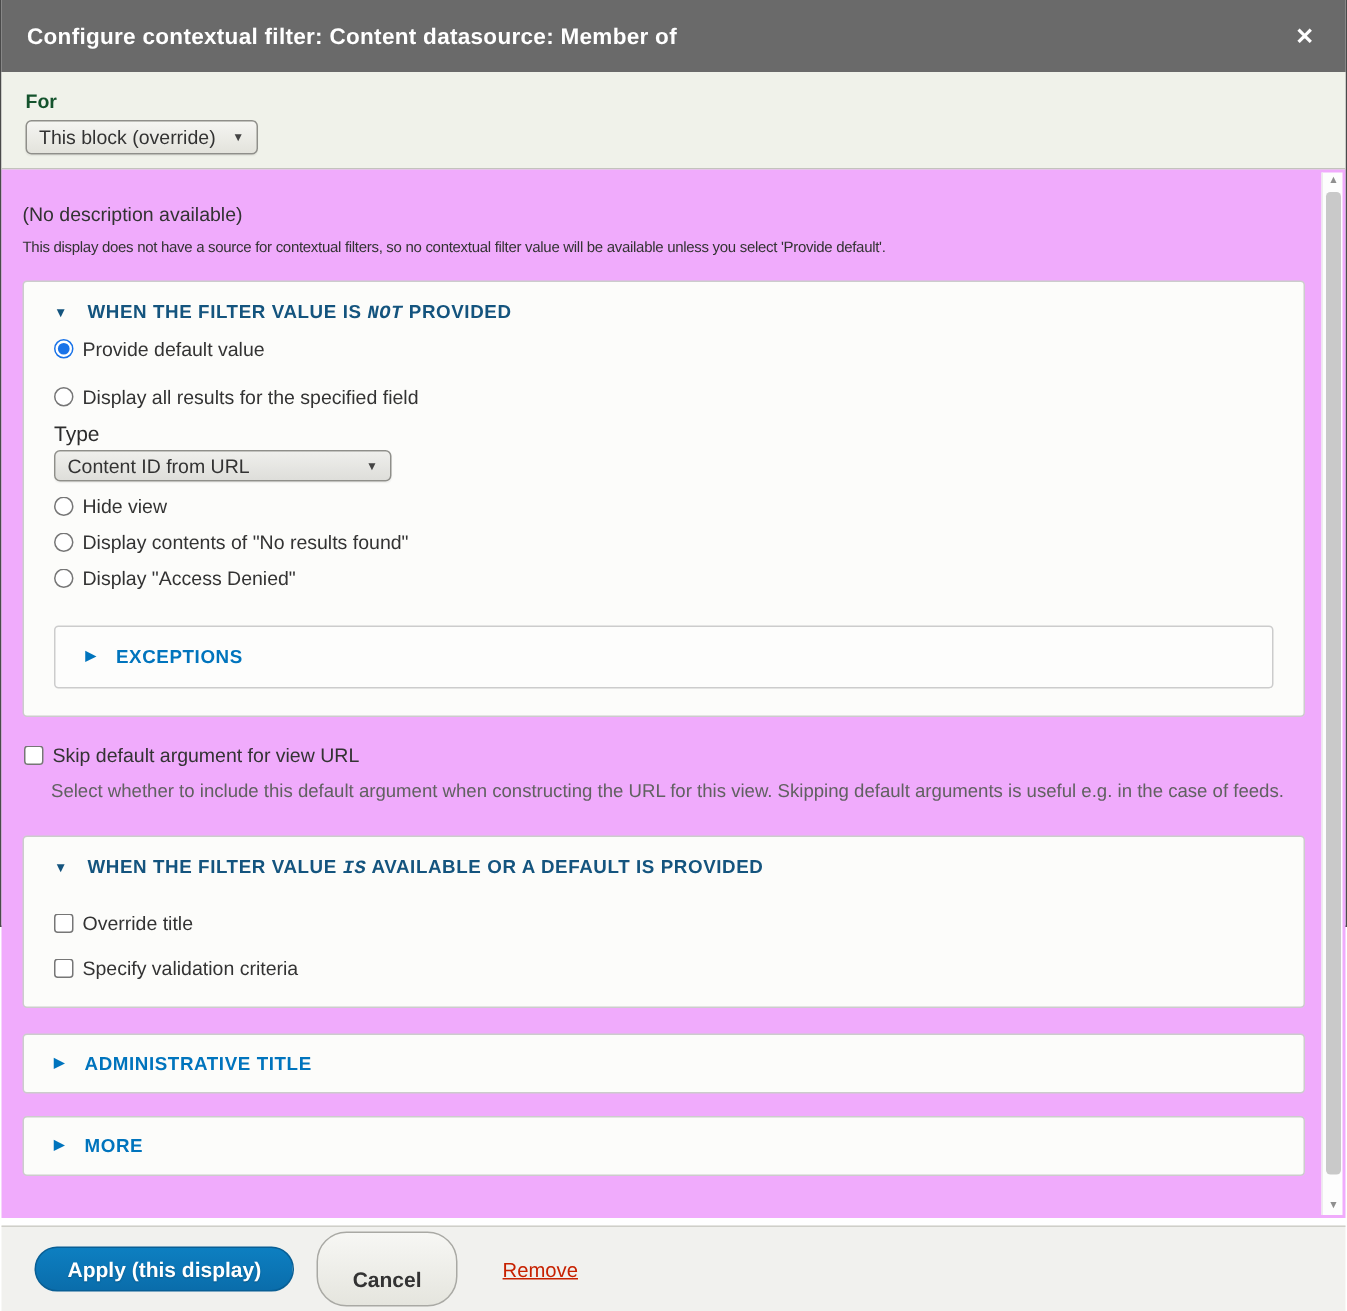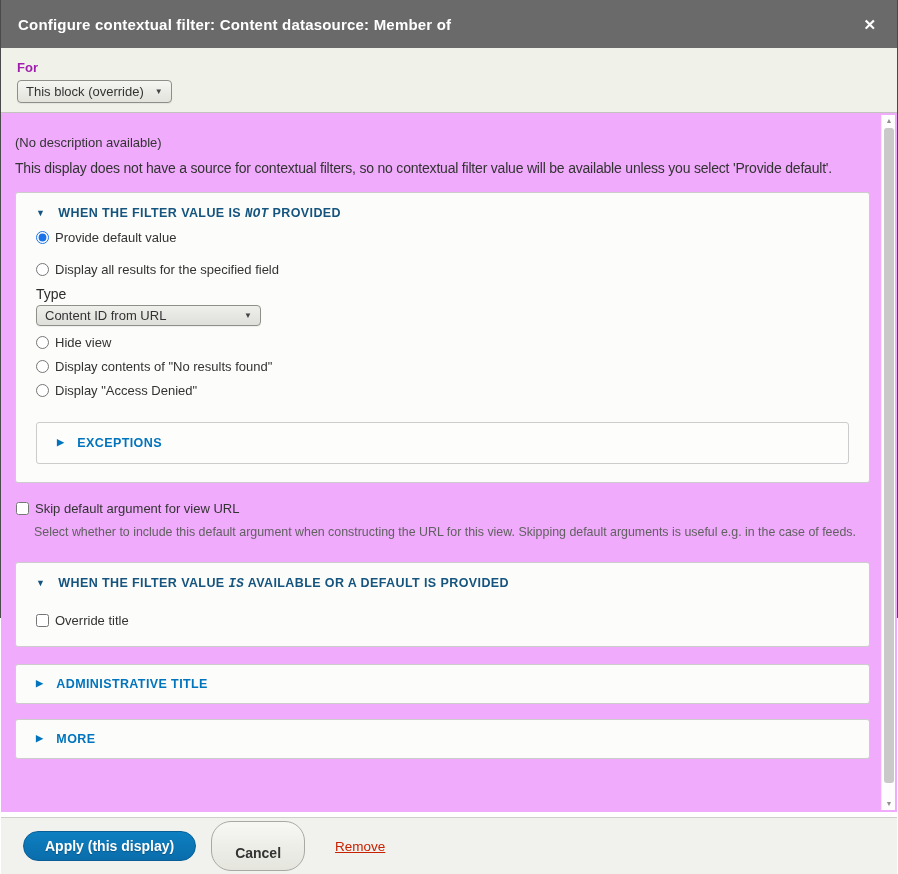--- a/index.html
+++ b/index.html
@@ -31,21 +31,21 @@
     line-height: 1; padding: 4px;
   }
 
   
   .for-section {
     flex: 0 0 65px;
     background: #f0f2ea;
     border-bottom: 1px solid #c3c3bd;
     padding: 12px 14px 0 16px;
   }
-  .for-label { font-size: 13px; font-weight: bold; color: #a21caf; display: block; }
+  .for-label { font-size: 13px; font-weight: bold; color: #14532d; display: block; }
 
   .select-box {
     display: inline-flex; align-items: center;
     margin-top: 5px;
     padding: 3px 8px 4px 8px;
     background: linear-gradient(#f5f5f2, #e3e3dc);
     border: 1px solid #8f8f8a;
     border-radius: 4px;
     font-size: 13px; color: #333;
     box-shadow: 0 1px 1px rgba(0,0,0,0.06);
@@ -58,21 +58,21 @@
   .scroll-area { position: relative; flex: 0 0 699px; background: #f0abfc; overflow: hidden; }
   .scroll-content { padding: 16px 27px 0 14px; }
 
   .vscrollbar { position: absolute; top: 2px; right: 2px; width: 14px; height: 695px; background: #fdfdfd; border-left: 1px solid #ededed; }
   .sb-arrow { position: absolute; left: 0; width: 14px; text-align: center; color: #8f8f8f; font-size: 7px; line-height: 12px; cursor: pointer; }
   .sb-arrow.up { top: 0; }
   .sb-arrow.down { bottom: 0; }
   .sb-thumb { position: absolute; left: 2px; top: 13px; width: 10px; height: 655px; background: #c9c9c9; border-radius: 3px; cursor: grab; }
 
   .no-desc { font-size: 13px; color: #333; margin-top: 6px; }
-  .display-note { font-size: 14px; letter-spacing: -0.2px; color: #333; margin-top: 10px; }
+  .display-note { font-size: 10px; letter-spacing: -0.2px; color: #333; margin-top: 10px; }
 
   
   .fieldset {
     margin-top: 16px;
     border: 1px solid #ccc;
     border-radius: 3px;
     background: #fcfcfa;
   }
   .fieldset.expanded { padding: 13px 20px 18px 20px; }
   .fieldset.collapsed { padding: 12px 20px; }
@@ -223,20 +223,24 @@
       <div class="fieldset expanded fieldset2">
         <div class="fs-legend navy">
           <span class="fs-arrow">▼</span>
           <span><span>WHEN THE FILTER VALUE </span><span class="em">IS</span><span> AVAILABLE OR A DEFAULT IS PROVIDED</span></span>
         </div>
 
         <label class="opt-row opts-first">
           <input type="checkbox" style="">
           <span>Override title</span>
         </label>
+        <label class="opt-row">
+          <input type="checkbox" style="">
+          <span>Specify validation criteria</span>
+        </label>
       </div>
 
       <div class="fieldset collapsed fieldset-admin">
         <div class="fs-legend link">
           <span class="fs-arrow">▶</span>
           <span>ADMINISTRATIVE TITLE</span>
         </div>
       </div>
 
       <div class="fieldset collapsed fieldset-more">

